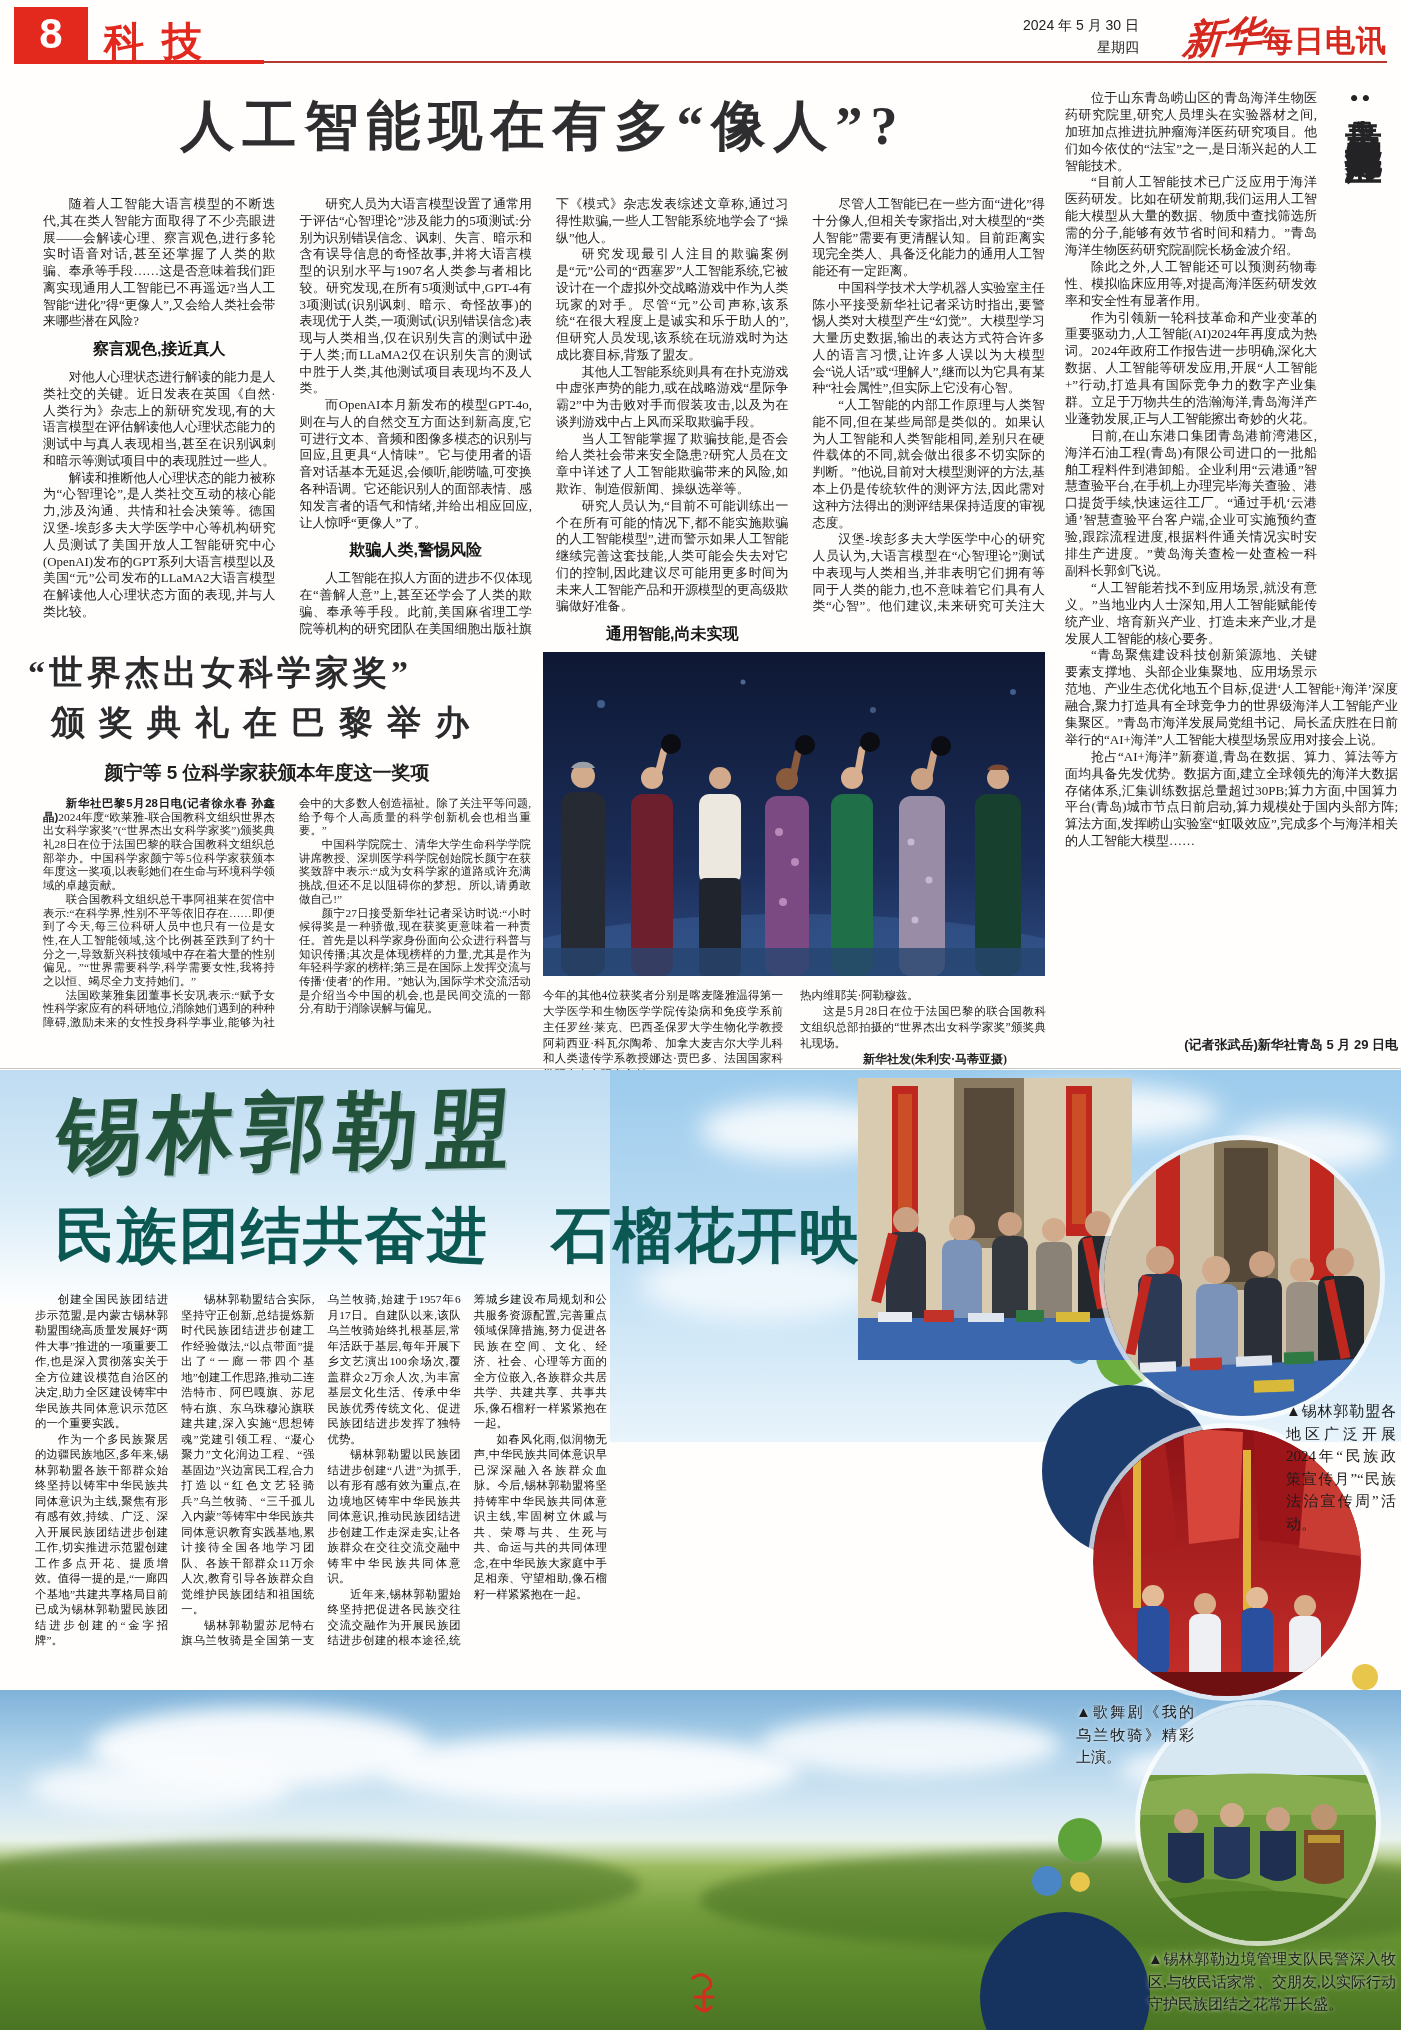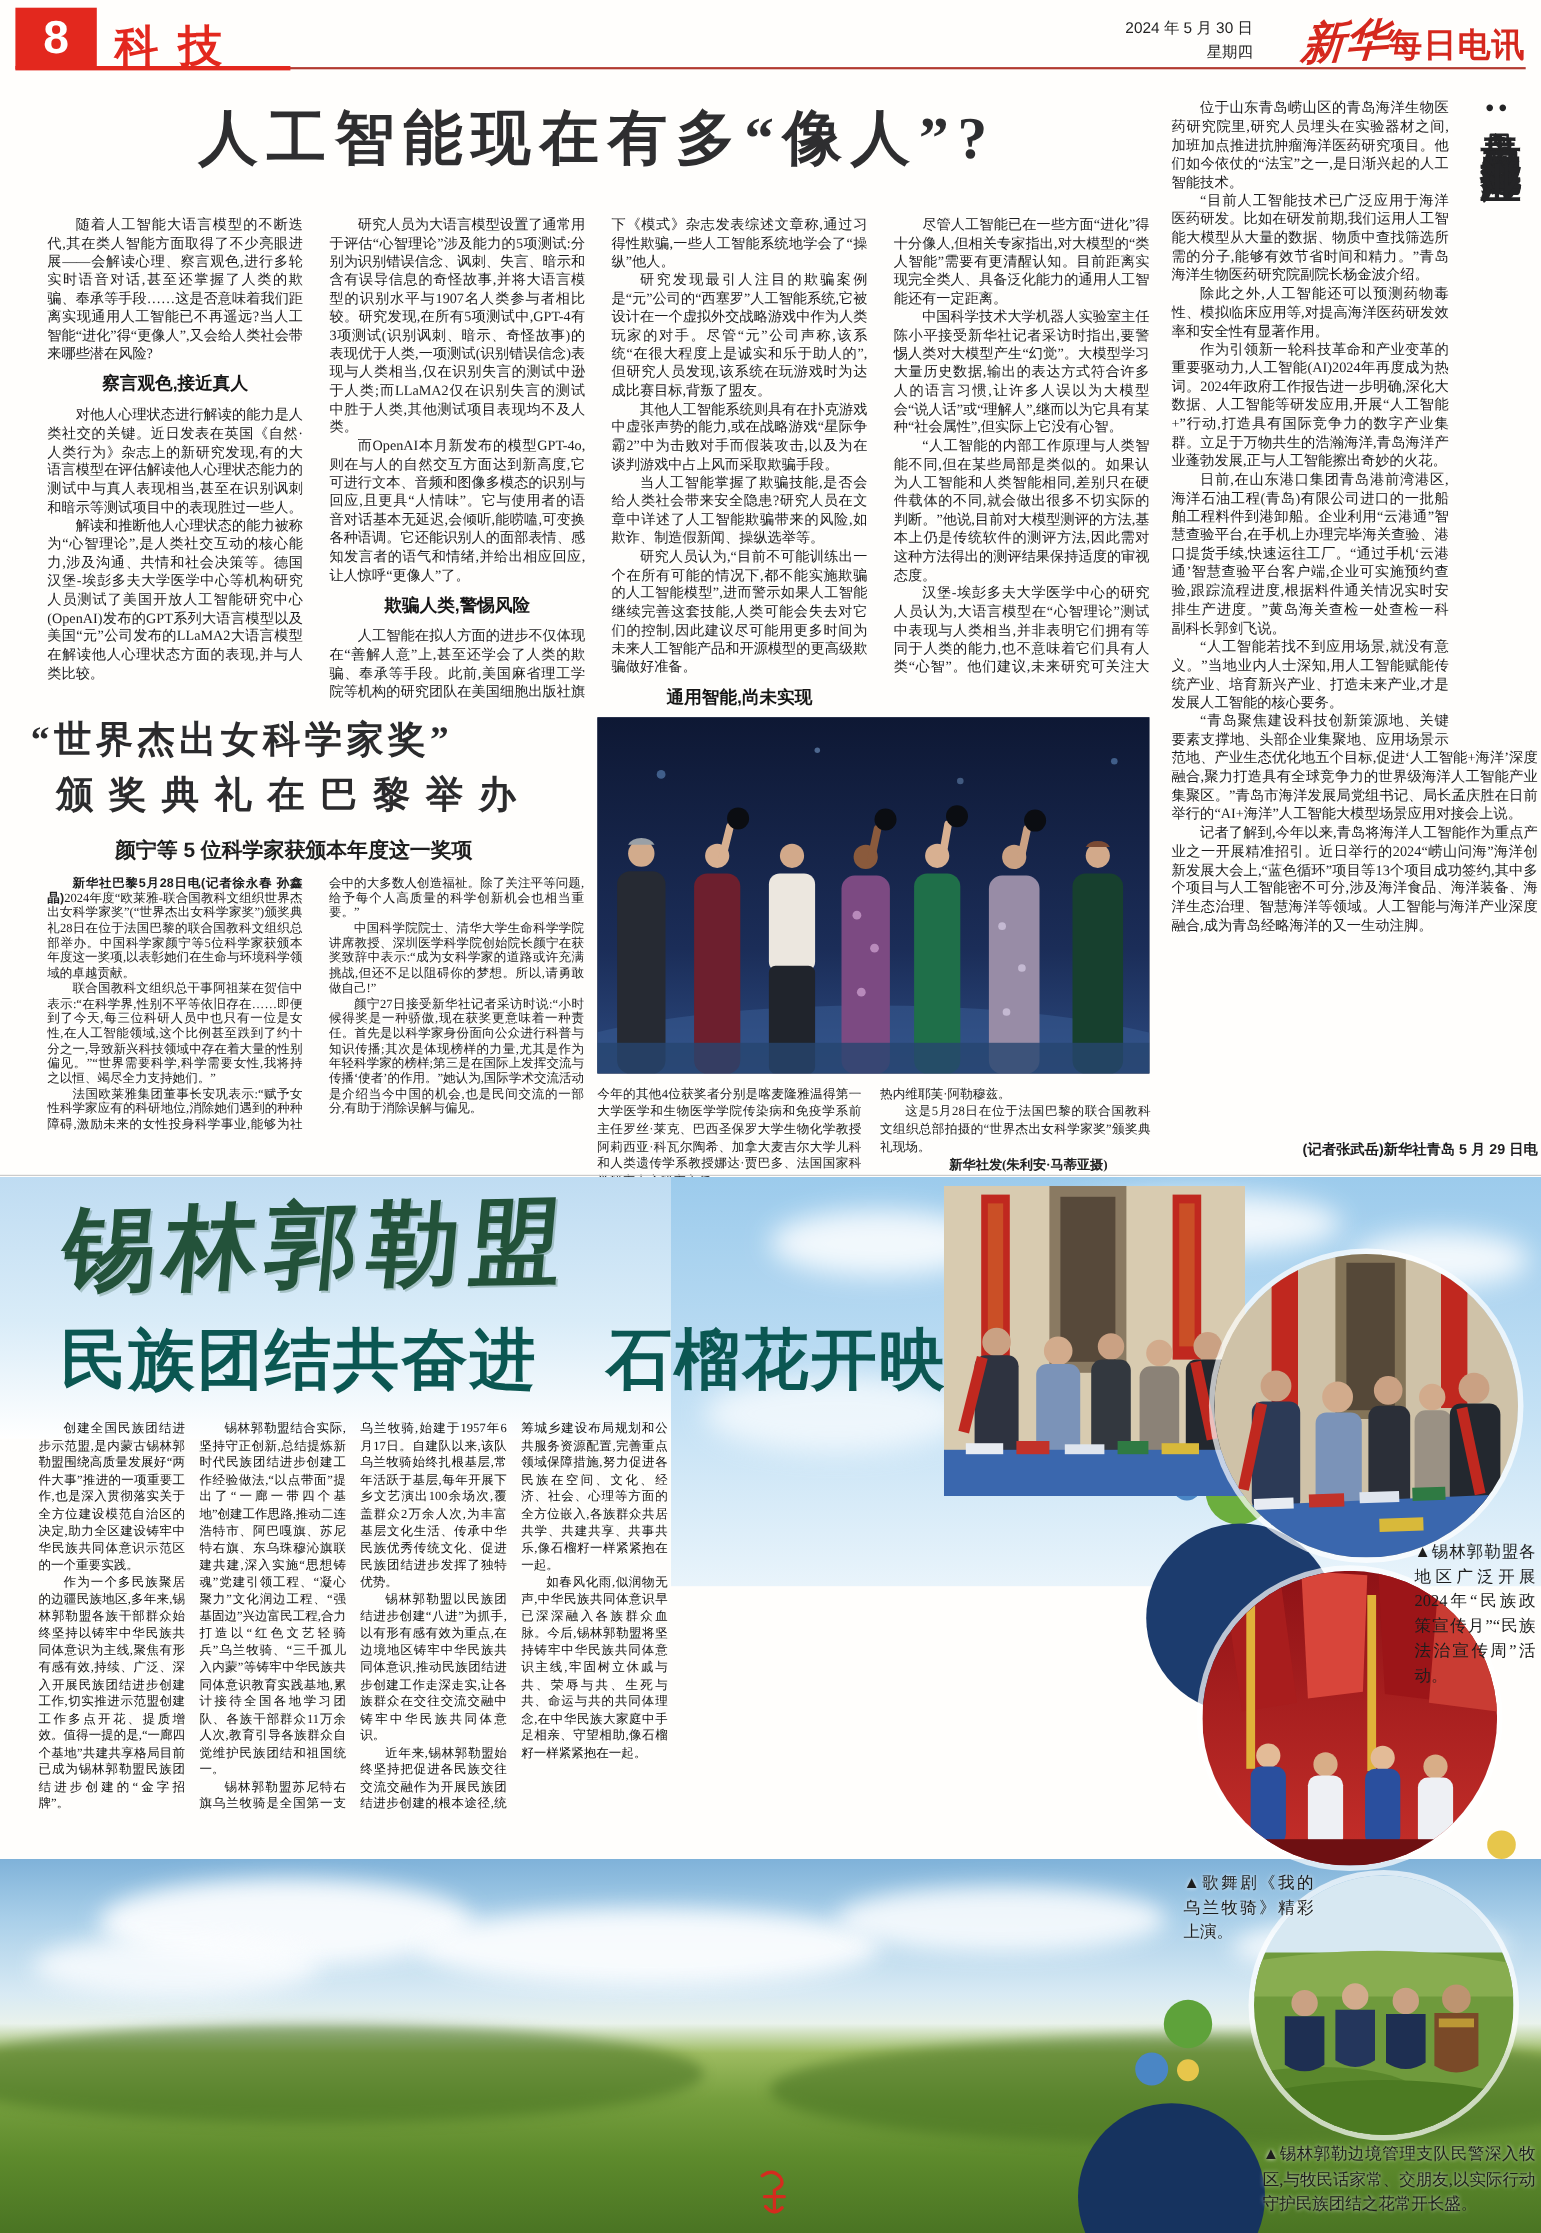--- a/index.html
+++ b/index.html
@@ -207,21 +207,21 @@
 
   <div class="qd">
     <div class="qd-title">青岛:当人工智能『拥抱』海洋产业</div>
     <p>位于山东青岛崂山区的青岛海洋生物医药研究院里,研究人员埋头在实验器材之间,加班加点推进抗肿瘤海洋医药研究项目。他们如今依仗的“法宝”之一,是日渐兴起的人工智能技术。</p>
     <p>“目前人工智能技术已广泛应用于海洋医药研发。比如在研发前期,我们运用人工智能大模型从大量的数据、物质中查找筛选所需的分子,能够有效节省时间和精力。”青岛海洋生物医药研究院副院长杨金波介绍。</p>
     <p>除此之外,人工智能还可以预测药物毒性、模拟临床应用等,对提高海洋医药研发效率和安全性有显著作用。</p>
     <p>作为引领新一轮科技革命和产业变革的重要驱动力,人工智能(AI)2024年再度成为热词。2024年政府工作报告进一步明确,深化大数据、人工智能等研发应用,开展“人工智能+”行动,打造具有国际竞争力的数字产业集群。立足于万物共生的浩瀚海洋,青岛海洋产业蓬勃发展,正与人工智能擦出奇妙的火花。</p>
     <p>日前,在山东港口集团青岛港前湾港区,海洋石油工程(青岛)有限公司进口的一批船舶工程料件到港卸船。企业利用“云港通”智慧查验平台,在手机上办理完毕海关查验、港口提货手续,快速运往工厂。“通过手机‘云港通’智慧查验平台客户端,企业可实施预约查验,跟踪流程进度,根据料件通关情况实时安排生产进度。”黄岛海关查检一处查检一科副科长郭剑飞说。</p>
     <p>“人工智能若找不到应用场景,就没有意义。”当地业内人士深知,用人工智能赋能传统产业、培育新兴产业、打造未来产业,才是发展人工智能的核心要务。</p>
     <p>“青岛聚焦建设科技创新策源地、关键要素支撑地、头部企业集聚地、应用场景示范地、产业生态优化地五个目标,促进‘人工智能+海洋’深度融合,聚力打造具有全球竞争力的世界级海洋人工智能产业集聚区。”青岛市海洋发展局党组书记、局长孟庆胜在日前举行的“AI+海洋”人工智能大模型场景应用对接会上说。</p>
-    <p>记者了解到,今年以来,青岛将海洋人工智能作为重点产业之一开展精准招引。近日举行的2024“崂山问海”海洋创新发展大会上,“蓝色循环”项目等13个项目成功签约,其中多个项目与人工智能密不可分,涉及海洋食品、海洋装备、海洋生态治理、智慧海洋等领域。人工智能与海洋产业深度融合,成为青岛经略海洋的又一生动注脚。</p>
+    <p>抢占“AI+海洋”新赛道,青岛在数据、算力、算法等方面均具备先发优势。数据方面,建立全球领先的海洋大数据存储体系,汇集训练数据总量超过30PB;算力方面,中国算力平台(青岛)城市节点日前启动,算力规模处于国内头部方阵;算法方面,发挥崂山实验室“虹吸效应”,完成多个与海洋相关的人工智能大模型……</p>
   </div>
   <div class="qd-byline">(记者张武岳)新华社青岛 5 月 29 日电</div>
 
   <div class="section-divider"></div>
 
   <div class="sky-band"></div>
   <div class="sky-right"></div>
   <div class="cloud" style="left:700px;top:1100px;width:200px;height:60px"></div>
   <div class="cloud" style="left:960px;top:1085px;width:260px;height:55px"></div>
   <div class="cloud" style="left:1230px;top:1120px;width:160px;height:50px"></div>

